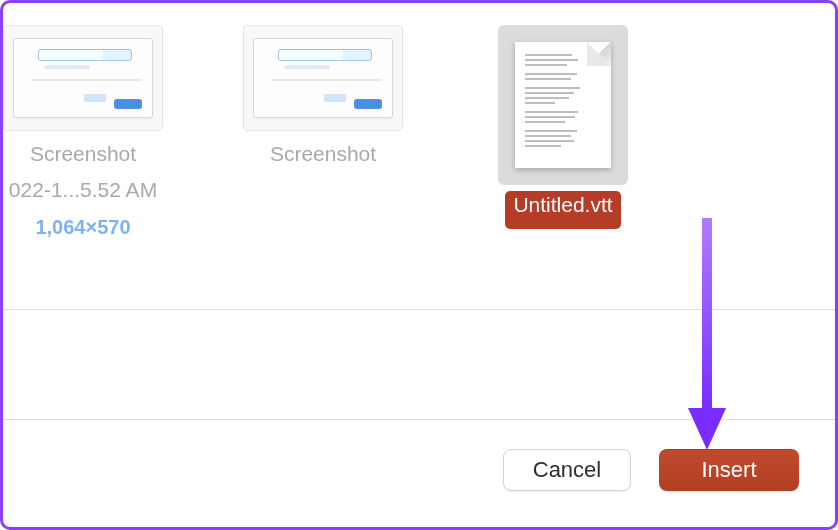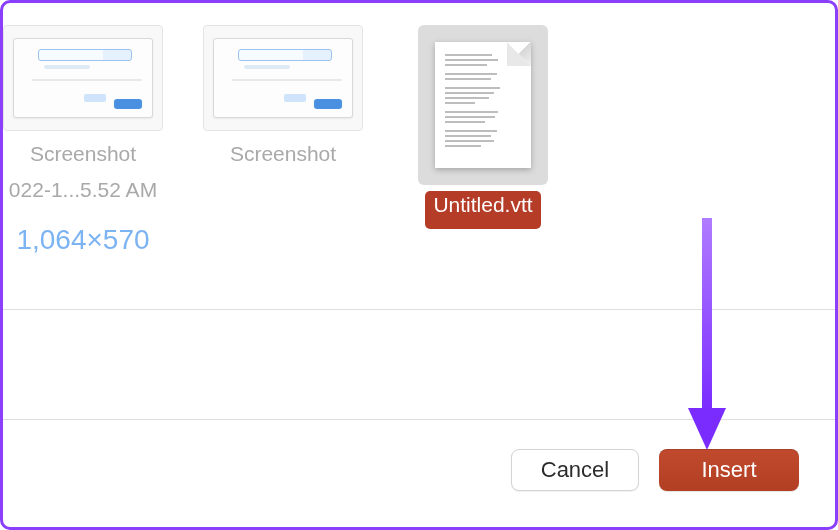--- a/index.html
+++ b/index.html
@@ -7,20 +7,21 @@
   .frame {
     width: 838px; height: 530px;
     border: 3px solid #8a3ffc;
     border-radius: 10px;
     background: #fff;
     position: relative;
     overflow: hidden;
   }
   .file-grid {
     display: flex;
+    gap: 40px;
     padding: 22px 0 0 0;
     align-items: flex-start;
   }
   .file-item {
     width: 200px;
     display: flex;
     flex-direction: column;
     align-items: center;
     text-align: center;
   }
@@ -125,40 +126,41 @@
   }
   .file-name.selected {
     display: inline-block;
     background: #b53c27;
     color: #fff;
     padding: 1px 8px 11px 8px;
     border-radius: 5px;
     margin-top: 6px;
   }
   .file-dim {
-    margin-top: 20px;
-    font-size: 28px;
+    margin-top: 12px;
+    font-size: 20px;
     color: #7cb3f2;
+    font-weight: bold;
   }
 
   .separator {
     position: absolute;
     left: 0; right: 0;
     height: 1px;
     background: #dedede;
   }
   .sep1 { top: 306px; }
   .sep2 { top: 416px; }
 
   .button-bar {
     position: absolute;
     right: 36px;
     bottom: 36px;
     display: flex;
-    gap: 20px;
+    gap: 28px;
   }
   .btn {
     height: 42px;
     border-radius: 8px;
     font-size: 22px;
     padding: 0 28px;
     display: flex; align-items: center; justify-content: center;
     cursor: pointer;
     user-select: none;
   }

